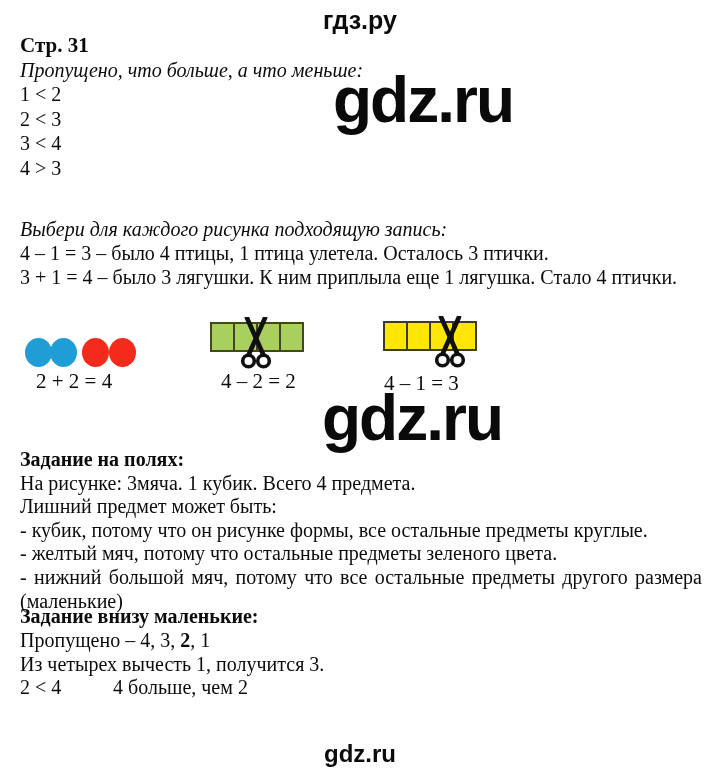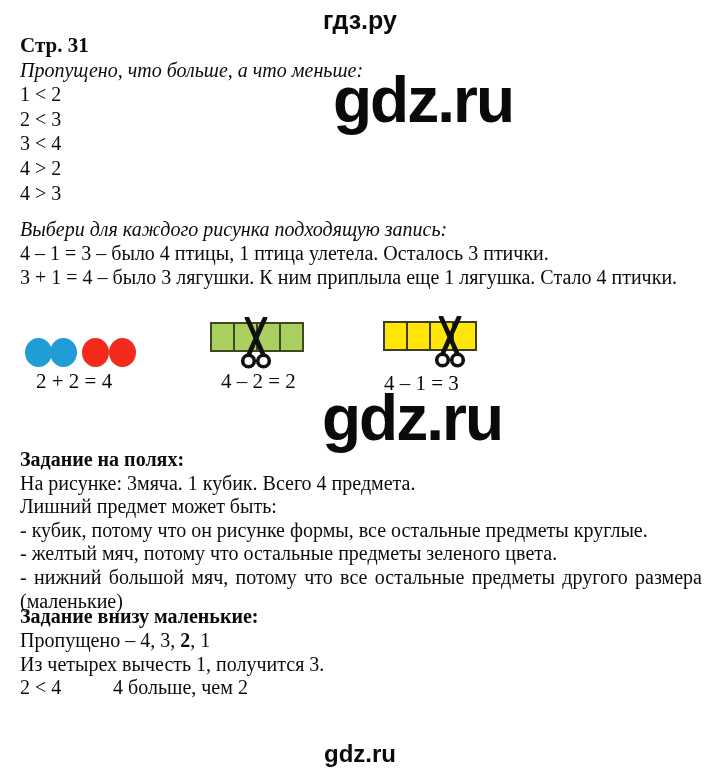--- a/index.html
+++ b/index.html
@@ -63,21 +63,20 @@
 
   <div class="wm wm1">gdz.ru</div>
   <div class="wm wm2">gdz.ru</div>
 
   <div class="sec sec1">
     <p class="bold" style="font-size:21px">Стр. 31</p>
     <p class="italic">Пропущено, что больше, а что меньше:</p>
     <p>1 &lt; 2</p>
     <p>2 &lt; 3</p>
     <p>3 &lt; 4</p>
-    <p>4 &gt; 2</p>
     <p>4 &gt; 3</p>
   </div>
 
   <div class="sec sec2">
     <p class="italic">Выбери для каждого рисунка подходящую запись:</p>
     <p>4 – 1 = 3 – было 4 птицы, 1 птица улетела. Осталось 3 птички.</p>
     <p>3 + 1 = 4 – было 3 лягушки. К ним приплыла еще 1 лягушка. Стало 4 птички.</p>
   </div>
 
   <div class="circles">

